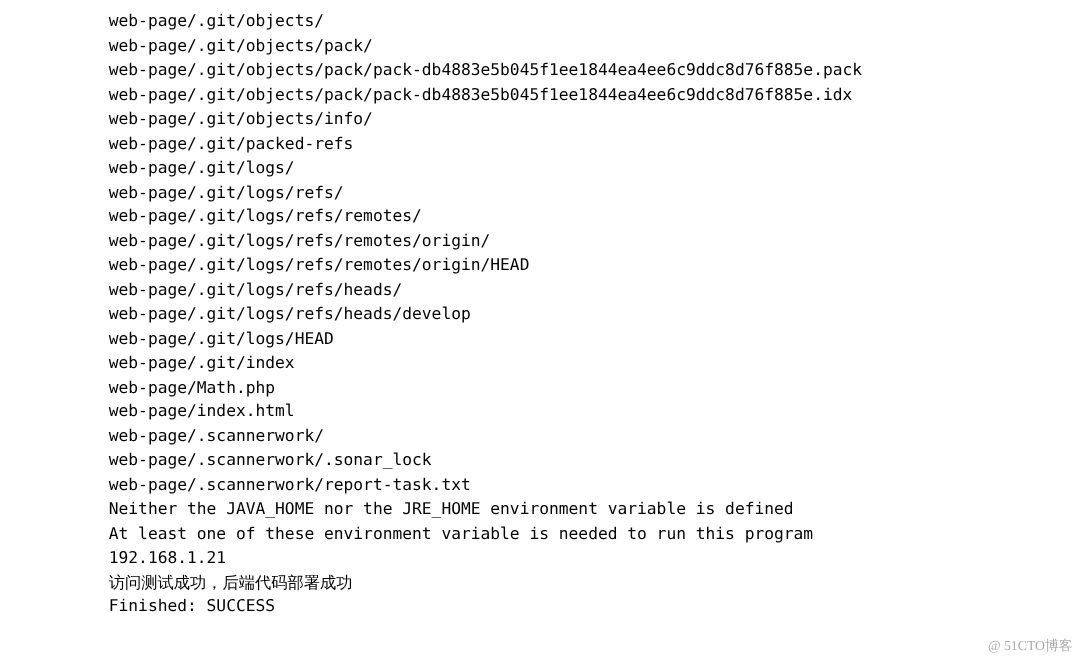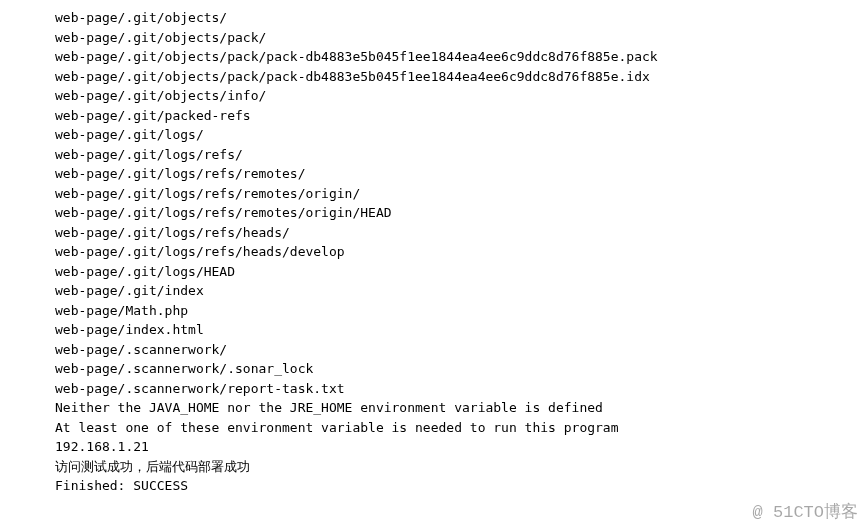--- a/index.html
+++ b/index.html
@@ -17,28 +17,29 @@
       width: 866px;
       height: 531px;
       position: relative;
     }
     .console-output {
       white-space: pre;
       font-family: "SimSun", "NSimSun", monospace, "Courier New";
     }
     .line {
       display: block;
+      margin-left: 32px;
     }
     .watermark {
       position: absolute;
       right: 8px;
       bottom: 6px;
-      font-size: 17px;
+      font-size: 11px;
       color: rgba(0,0,0,0.35);
-      font-family: Liberation Mono, monospace;
+      font-family: Liberation Serif, serif;
     }
   </style>
 </head>
 <body>
 
 <div class="console-output"><span class="line">web-page/.git/objects/</span><span class="line">web-page/.git/objects/pack/</span><span class="line">web-page/.git/objects/pack/pack-db4883e5b045f1ee1844ea4ee6c9ddc8d76f885e.pack</span><span class="line">web-page/.git/objects/pack/pack-db4883e5b045f1ee1844ea4ee6c9ddc8d76f885e.idx</span><span class="line">web-page/.git/objects/info/</span><span class="line">web-page/.git/packed-refs</span><span class="line">web-page/.git/logs/</span><span class="line">web-page/.git/logs/refs/</span><span class="line">web-page/.git/logs/refs/remotes/</span><span class="line">web-page/.git/logs/refs/remotes/origin/</span><span class="line">web-page/.git/logs/refs/remotes/origin/HEAD</span><span class="line">web-page/.git/logs/refs/heads/</span><span class="line">web-page/.git/logs/refs/heads/develop</span><span class="line">web-page/.git/logs/HEAD</span><span class="line">web-page/.git/index</span><span class="line">web-page/Math.php</span><span class="line">web-page/index.html</span><span class="line">web-page/.scannerwork/</span><span class="line">web-page/.scannerwork/.sonar_lock</span><span class="line">web-page/.scannerwork/report-task.txt</span><span class="line">Neither the JAVA_HOME nor the JRE_HOME environment variable is defined</span><span class="line">At least one of these environment variable is needed to run this program</span><span class="line">192.168.1.21</span><span class="line">访问测试成功，后端代码部署成功</span><span class="line"></span><span class="line"></span><span class="line">Finished: SUCCESS</span></div>
 
 <div class="watermark">@ 51CTO博客</div>
 
 </body></html>

